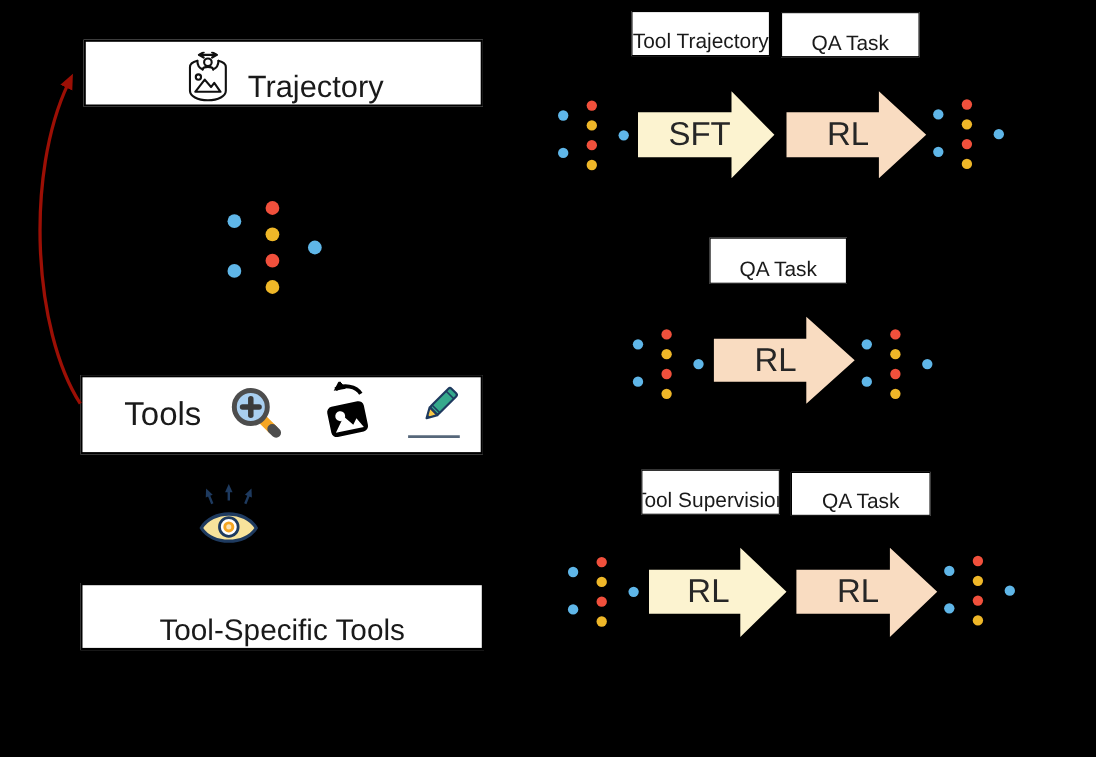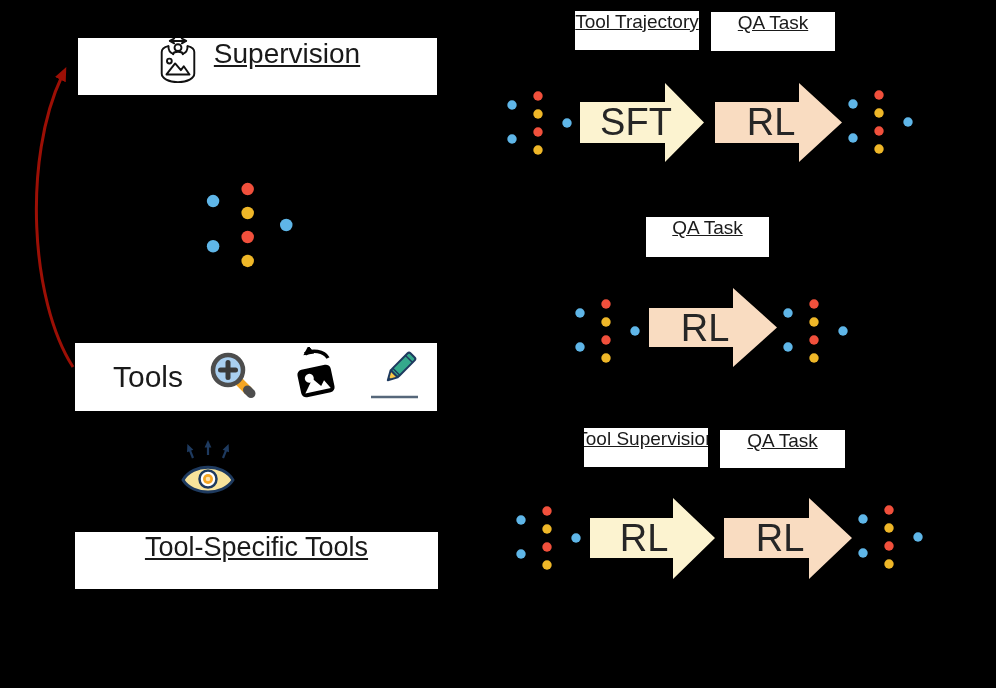--- a/index.html
+++ b/index.html
@@ -5,36 +5,36 @@
   html,body{margin:0;padding:0;background:#000;}
   #stage{
     position:relative;width:996px;height:688px;overflow:hidden;
     background:var(--background,#000);
     font-family:"Liberation Sans",sans-serif;
   }
   .wbox{
     position:absolute;box-sizing:border-box;
     background:var(--box-bg,#fff);
     border:2px solid var(--box-border,#000);
-    display:flex;align-items:flex-start;justify-content:center;
-    color:#1a1a1a;z-index:1;text-decoration:underline;
+    display:flex;align-items:flex-end;justify-content:center;
+    color:#1a1a1a;z-index:1;
   }
   .labelbox{
     font-size:19px;border-width:1px;
     overflow:hidden;white-space:nowrap;z-index:1;
   }
   .envbox{gap:13px;font-size:28px;}
   .rewardbox{font-size:27px;}
   .toolsbox{justify-content:flex-start;}
   .tools-label{position:absolute;left:38px;top:50%;transform:translateY(-50%);font-size:30px;}
   .tool-icon{position:absolute;top:50%;transform:translateY(-50%);}
   #overlay{position:absolute;left:0;top:0;width:996px;height:688px;z-index:2;pointer-events:none;}
   .arrowtext{
     position:absolute;display:flex;align-items:center;justify-content:center;
-    font-size:38px;color:#262626;z-index:3;
+    font-size:30px;color:#262626;z-index:3;
   }
   .cb{fill:var(--dot-blue,#5FB6E8);}
   .cr{fill:var(--dot-red,#F1503C);}
   .cy{fill:var(--dot-yellow,#EFB728);}
   .arrow-cream{fill:var(--arrow-cream,#FCF3D0);}
   .arrow-peach{fill:var(--arrow-peach,#F9DCC1);}
   .loop{stroke:var(--loop-arrow-red,#9C0F05);fill:none;stroke-width:3px;}
   .loophead{fill:var(--loop-arrow-red,#9C0F05);}
   .nv{stroke:#1E3A5F;}
 </style>
@@ -49,21 +49,21 @@
       <path d="M20,-0.5 L15.5,2 L20,4.5" fill="none"></path>
       <path d="M28,-0.5 L32.5,2 L28,4.5" fill="none"></path>
       <circle cx="24" cy="9" r="3.6"></circle>
       <path d="M19,16 C19,12.5 29,12.5 29,16"></path>
       <path d="M14,7.5 C10,8.5 7,11 7,13.5 L7,36 C7,41 14,45 24,45 C34,45 41,41 41,36 L41,13.5 C41,11 38,8.5 34,7.5"></path>
       <path d="M14,7.5 C14,11.5 16,14.5 19,15.5"></path>
       <path d="M34,7.5 C34,11.5 32,14.5 29,15.5"></path>
       <circle cx="15" cy="23" r="2.5"></circle>
       <path d="M12,37 L21,25.5 L27,32.5 L30,28.5 L36,37 Z"></path>
     </svg>
-    <span>Supervision</span>
+    <span>Trajectory</span>
   </div>
 
   <div class="wbox toolsbox" style="left:73px;top:341px;width:366px;height:72px;">
     <span class="tools-label">Tools</span>
 
     <svg class="tool-icon" style="left:128px;" width="58" height="58" viewBox="0 0 58 58">
       <line x1="36" y1="33.5" x2="45" y2="42.5" stroke="#F5A623" stroke-width="9" stroke-linecap="round"></line>
       <line x1="44.5" y1="42" x2="48" y2="45.5" stroke="#4d4d4d" stroke-width="9" stroke-linecap="round"></line>
       <circle cx="25" cy="22" r="15" fill="#A9CFF0" stroke="#4d4d4d" stroke-width="4.5"></circle>
       <line x1="25" y1="14.5" x2="25" y2="29.5" stroke="#3a3a3a" stroke-width="5" stroke-linecap="round"></line>

